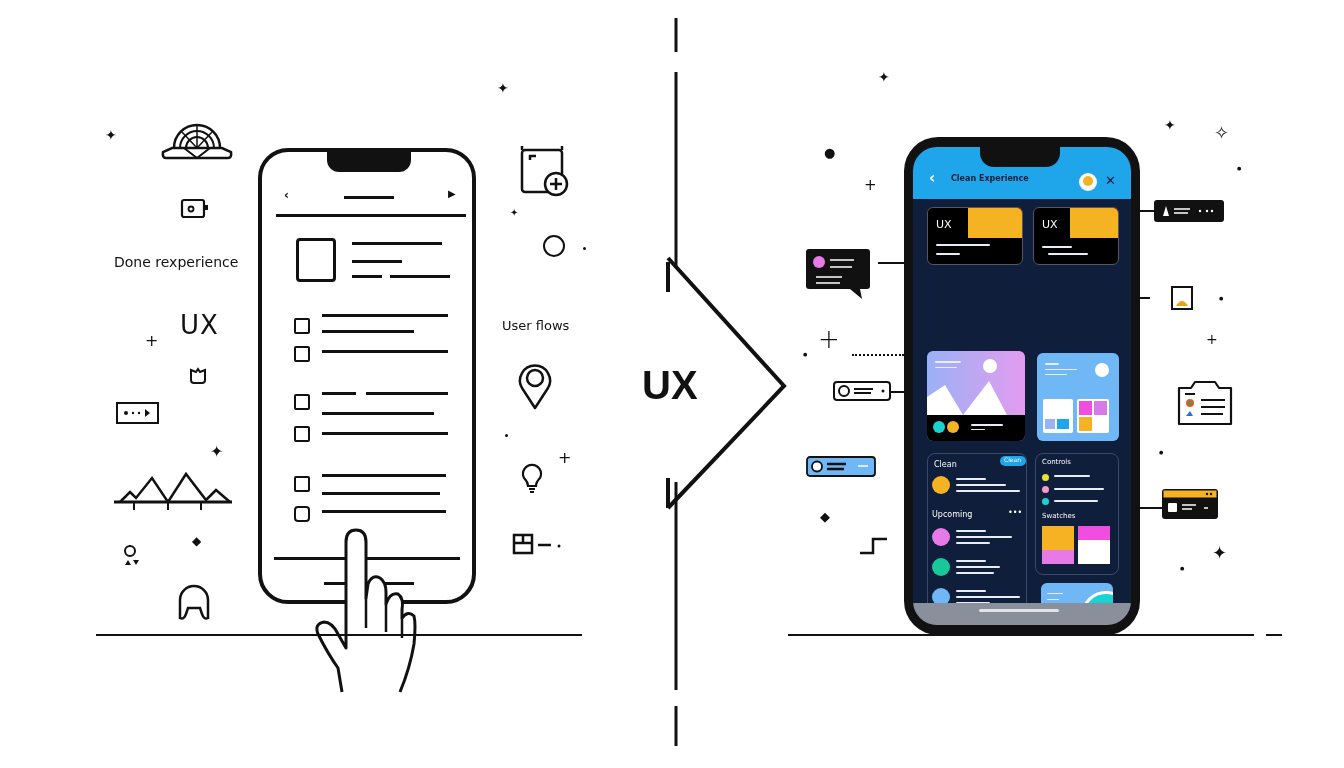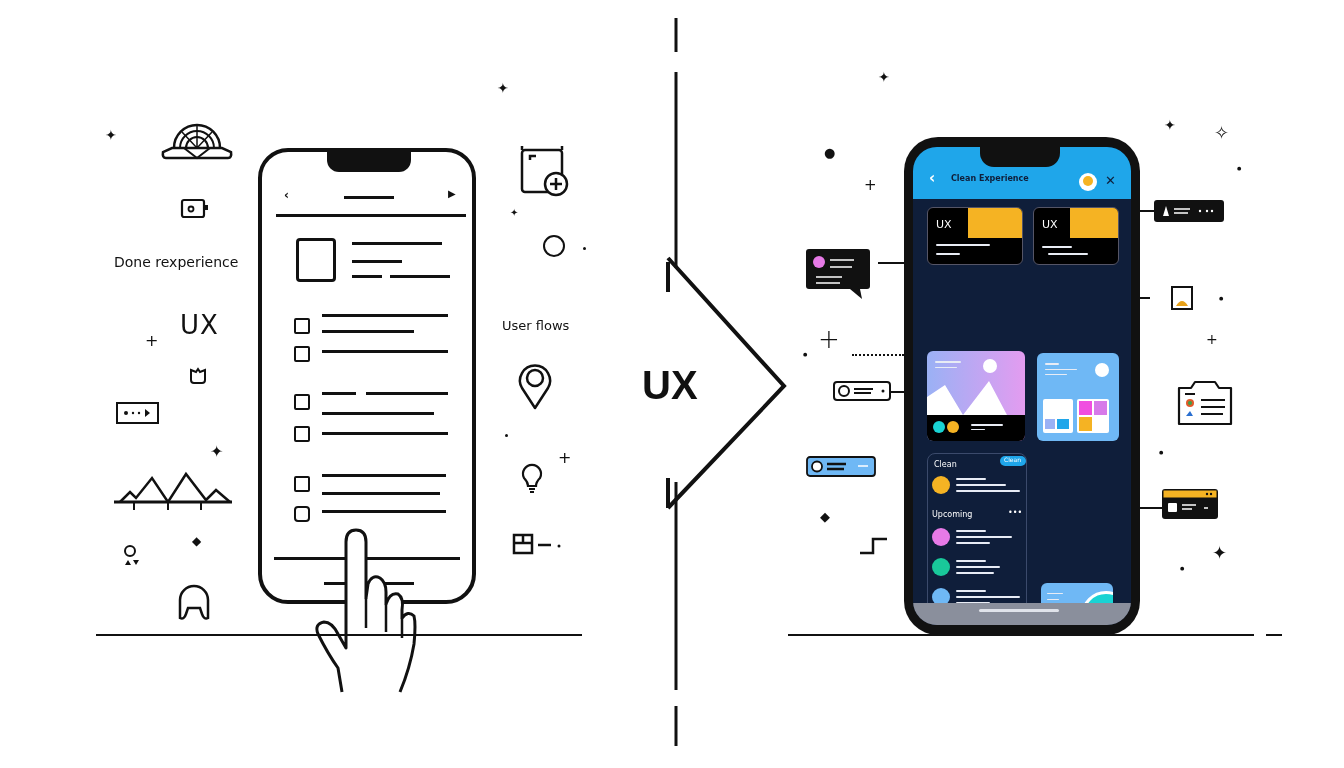--- a/index.html
+++ b/index.html
@@ -375,20 +375,34 @@
       <div class="dot" style="left:4px;top:104px;width:18px;height:18px;background:#19c89a;"></div>
       <div class="txtline" style="left:28px;top:106px;width:30px;"></div>
       <div class="txtline" style="left:28px;top:112px;width:44px;"></div>
       <div class="txtline" style="left:28px;top:118px;width:38px;"></div>
       <div class="dot" style="left:4px;top:134px;width:18px;height:18px;background:#6fb8f5;"></div>
       <div class="txtline" style="left:28px;top:136px;width:30px;"></div>
       <div class="txtline" style="left:28px;top:142px;width:64px;"></div>
       <div class="txtline" style="left:28px;top:148px;width:34px;"></div>
     </div>
 
+    <div class="card" style="left:122px;top:306px;width:84px;height:122px;border:1.5px solid #3b4a6b;border-radius:8px;">
+      <span class="mini" style="left:6px;top:4px;font-size:7px;">Controls</span>
+      <div class="dot" style="left:6px;top:20px;width:7px;height:7px;background:#e6e62a;"></div>
+      <div class="txtline" style="left:18px;top:21px;width:36px;height:1.5px;"></div>
+      <div class="dot" style="left:6px;top:32px;width:7px;height:7px;background:#f59ac9;"></div>
+      <div class="txtline" style="left:18px;top:34px;width:50px;height:1.5px;"></div>
+      <div class="dot" style="left:6px;top:44px;width:7px;height:7px;background:#19d3d3;"></div>
+      <div class="txtline" style="left:18px;top:46px;width:44px;height:1.5px;"></div>
+      <span class="mini" style="left:6px;top:58px;font-size:7px;">Swatches</span>
+      <div class="abs" style="left:6px;top:72px;width:32px;height:24px;background:#f5b323;"></div>
+      <div class="abs" style="left:6px;top:96px;width:32px;height:14px;background:#e77ae7;"></div>
+      <div class="abs" style="left:42px;top:72px;width:32px;height:14px;background:#f04ee0;"></div>
+      <div class="abs" style="left:42px;top:86px;width:32px;height:24px;background:#fff;"></div>
+    </div>
 
     <div class="card" style="left:128px;top:436px;width:72px;height:40px;background:#6fb8f5;overflow:hidden;">
       <div class="dot" style="left:40px;top:8px;width:50px;height:50px;background:#19d3d3;border:3px solid #fff;box-sizing:border-box;"></div>
       <div class="txtline" style="left:6px;top:10px;width:16px;height:1px;"></div>
       <div class="txtline" style="left:6px;top:16px;width:12px;height:1px;"></div>
     </div>
 
     <div class="home-strip">
       <div class="abs" style="left:66px;top:6px;width:80px;height:3px;background:#e0e3ea;border-radius:2px;"></div>
     </div>

